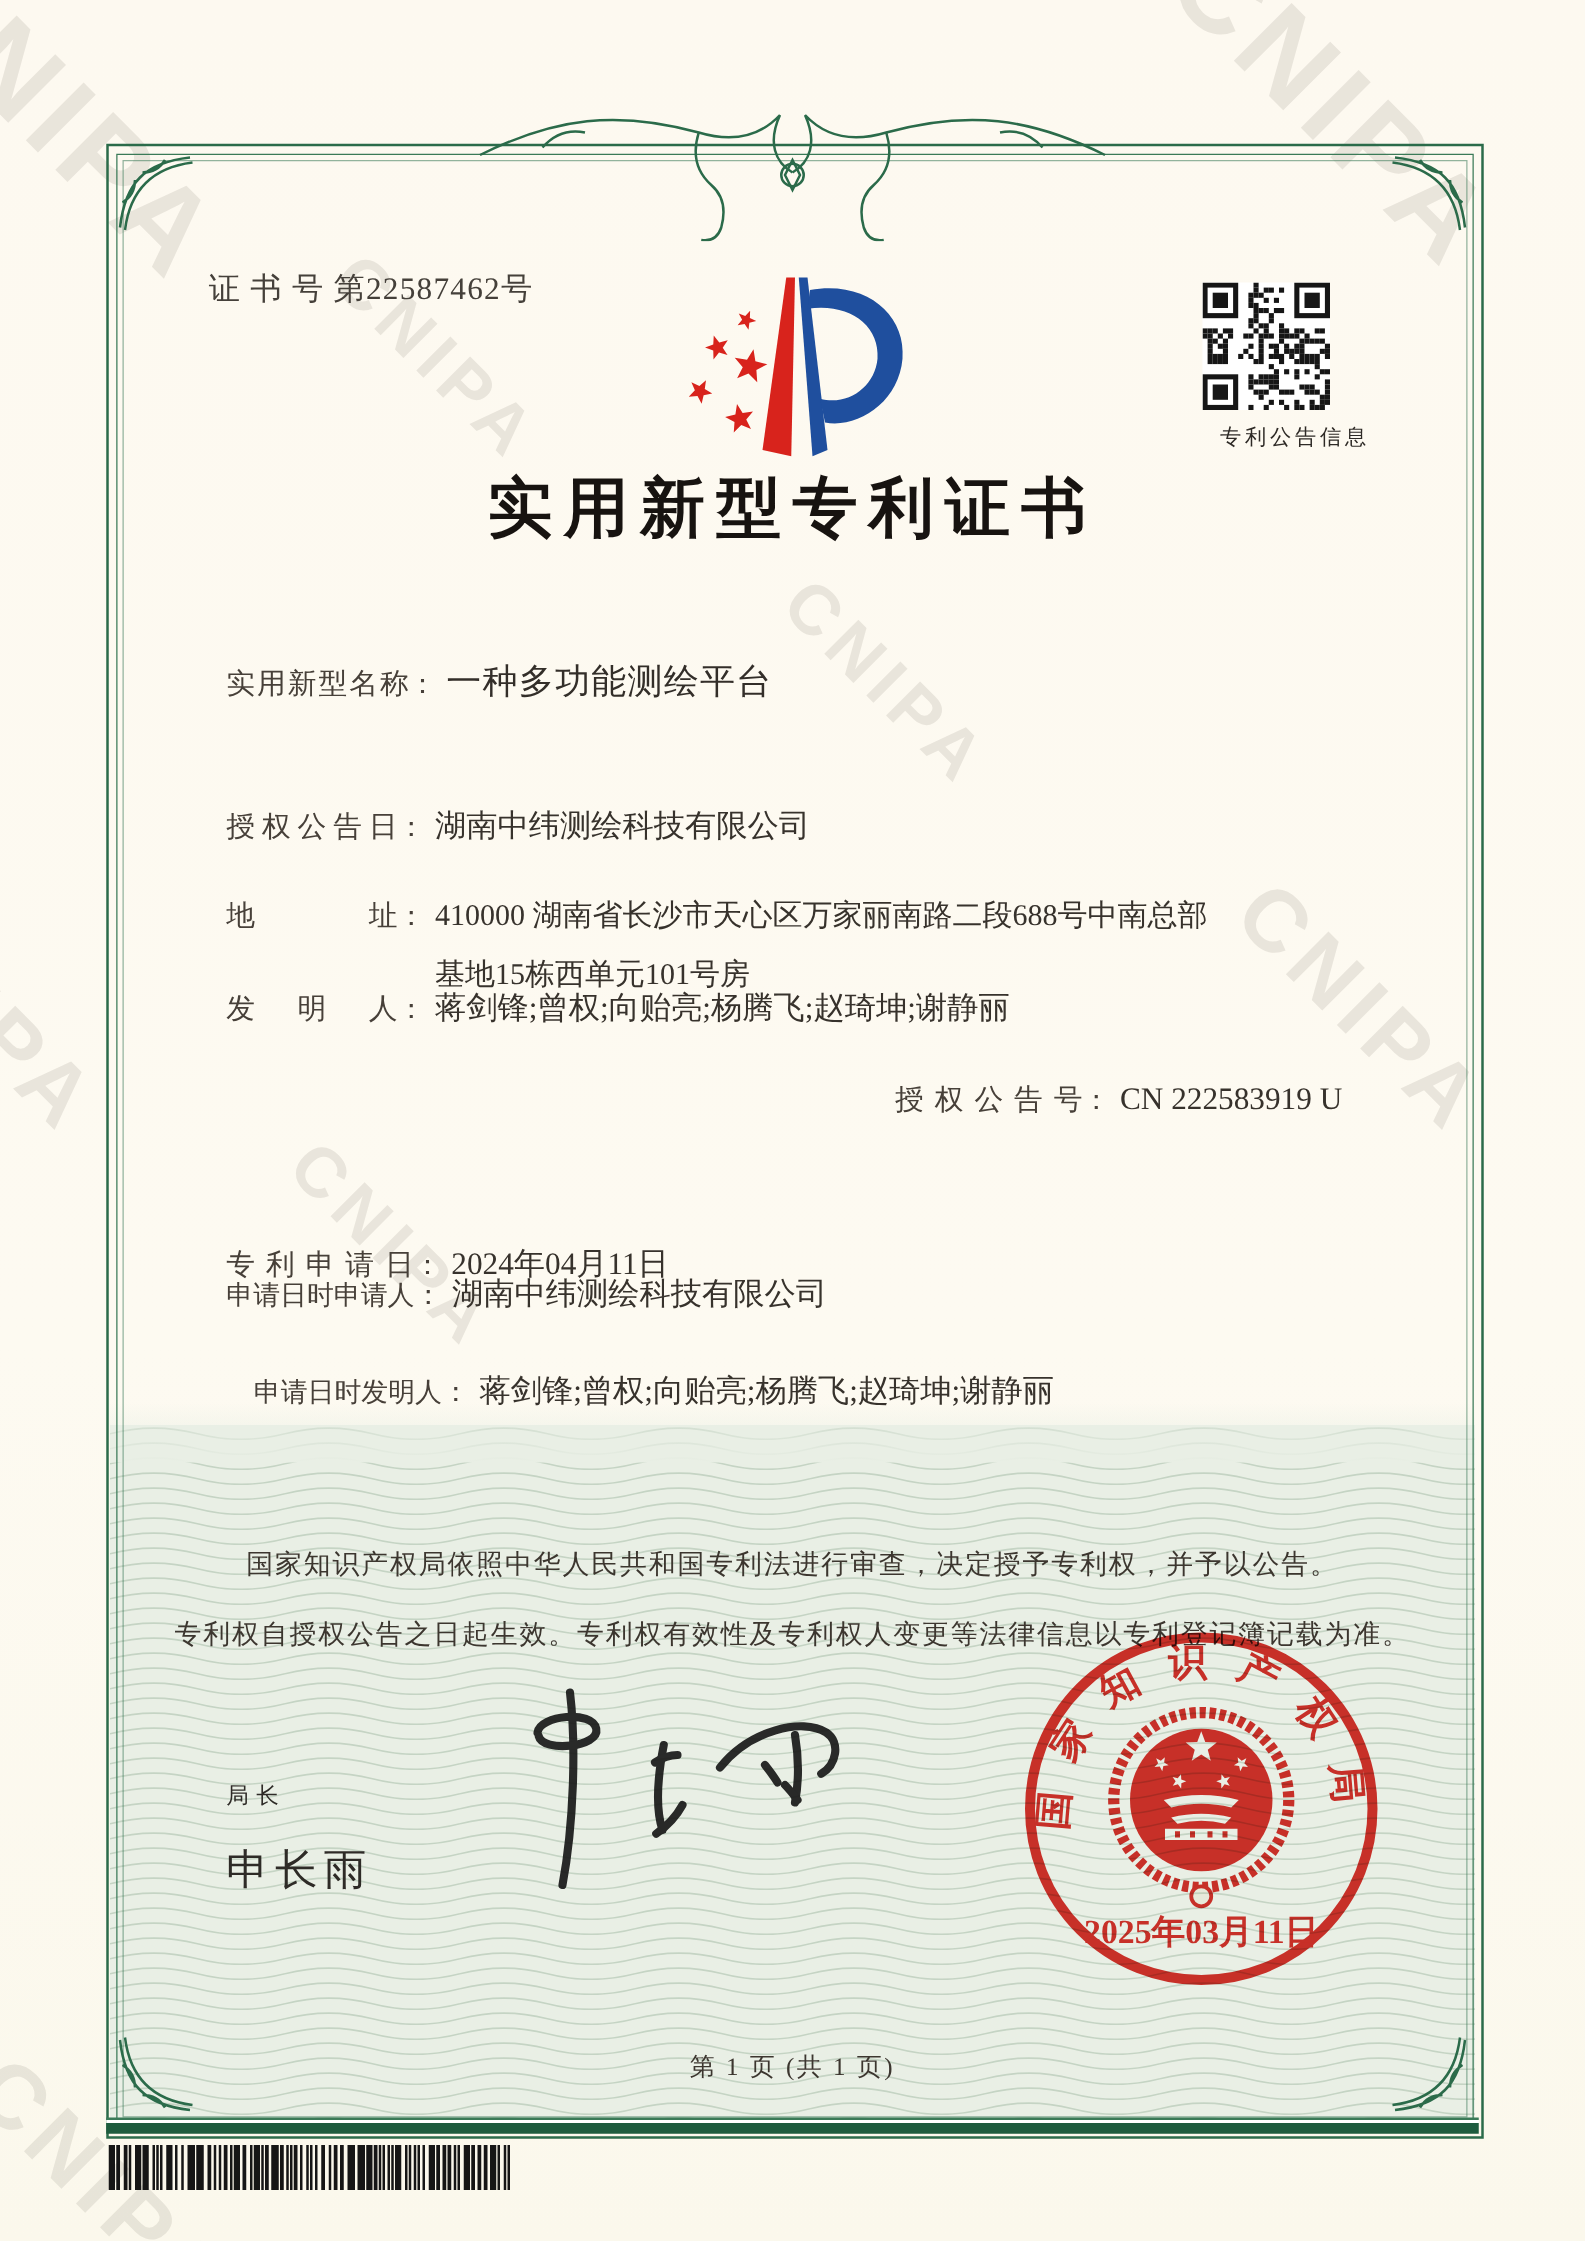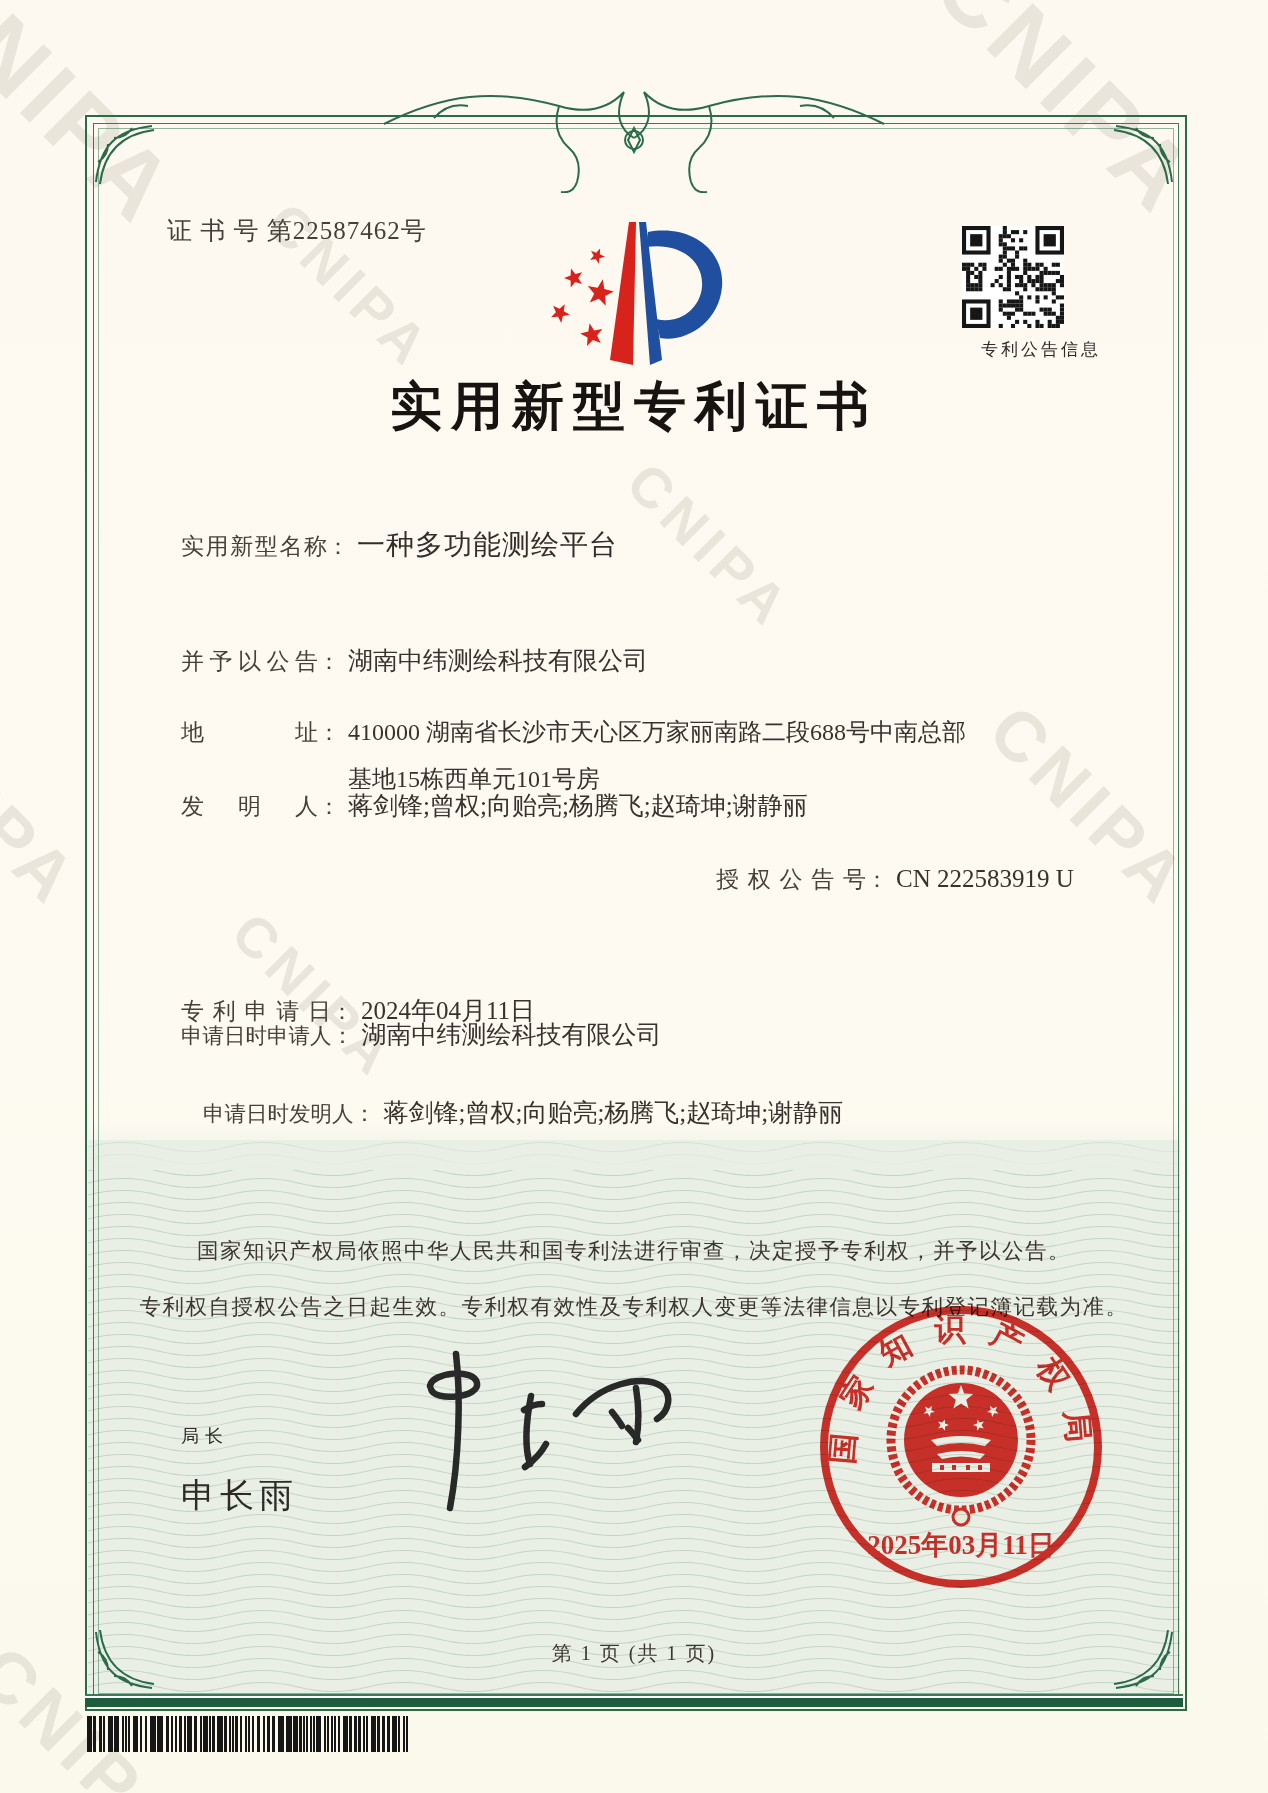--- a/index.html
+++ b/index.html
@@ -22,21 +22,21 @@
   
   .waves{position:absolute;left:88px;top:1140px;width:1092px;height:556px;z-index:1;
       background:#e9efe5;}
   .waves-fade{position:absolute;left:88px;top:1110px;width:1092px;height:60px;z-index:1;
       background:linear-gradient(180deg,#fdfaf1 0%,rgba(233,239,229,0) 20%,#e9efe5 100%);}
   .waves svg{position:absolute;left:0;top:0;}
   
   .cert-no{position:absolute;left:167px;top:214px;font-size:25px;letter-spacing:1px;color:#45403a;z-index:3;}
   .logo{position:absolute;left:527px;top:190px;width:210px;height:185px;z-index:3;}
   .qr{position:absolute;left:962px;top:226px;width:102px;height:102px;z-index:3;background:#fff;}
-  .qr-label{position:absolute;left:958px;top:338px;width:166px;text-align:center;font-size:17px;
+  .qr-label{position:absolute;left:930px;top:338px;width:166px;text-align:right;font-size:17px;
       letter-spacing:3px;color:#2e2a26;z-index:3;}
   .title{position:absolute;left:0;top:372px;width:100%;text-align:center;font-size:52px;font-weight:bold;
       letter-spacing:9px;color:#171310;z-index:3;}
   .row{position:absolute;left:181px;white-space:nowrap;z-index:3;}
   .lab{display:inline-block;white-space:normal;text-align:justify;text-align-last:justify;
       font-size:23px;color:#474039;vertical-align:baseline;}
   .w146{width:146px}.w137{width:137px}.w145{width:145px}.w150{width:150px}
   .labn{font-size:21.5px;color:#474039;}
   .col{font-size:22px;color:#474039;margin-right:8px;}
   .val{font-size:25px;color:#37322c;}
@@ -315,21 +315,21 @@
     </svg>
   <div class="qr-label">专利公告信息</div>
 
   <div class="title">实用新型专利证书</div>
 
   <div class="row" style="top:526px;">
     <span class="lab w146">实用新型名称</span><span class="col">：</span><span class="valname">一种多功能测绘平台</span>
   </div>
 
   <div class="row" style="top:644px;">
-    <span class="lab w137">并予以公告</span><span class="col">：</span><span class="val">湖南中纬测绘科技有限公司</span>
+    <span class="lab w137">授权公告日</span><span class="col">：</span><span class="val">湖南中纬测绘科技有限公司</span>
   </div>
 
   <div class="row" style="top:716px;">
     <span class="lab w137">地址</span><span class="col">：</span><span class="val valaddr">410000 湖南省长沙市天心区万家丽南路二段688号中南总部</span>
   </div>
   <div class="addr2">基地15栋西单元101号房</div>
 
   <div class="row" style="top:789px;">
     <span class="lab w137">发明人</span><span class="col">：</span><span class="val">蒋剑锋;曾权;向贻亮;杨腾飞;赵琦坤;谢静丽</span>
   </div>

